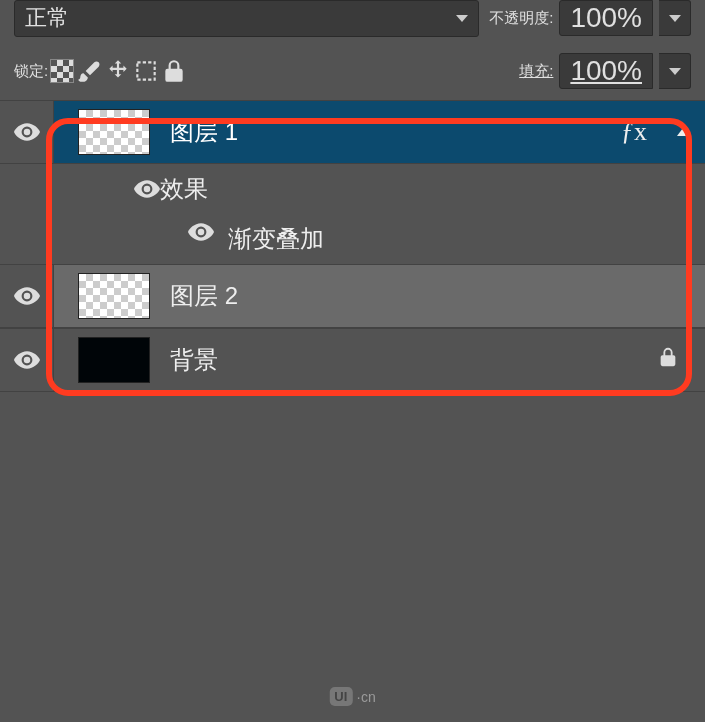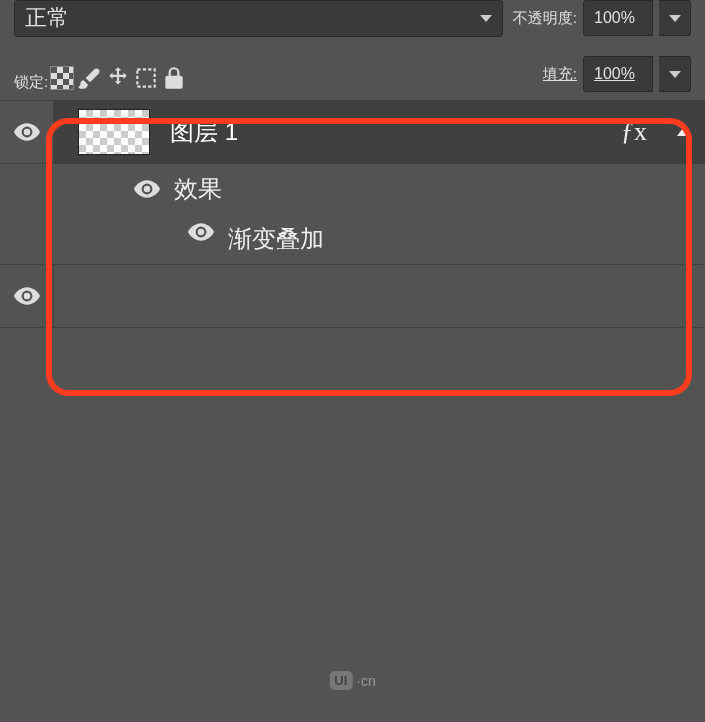--- a/index.html
+++ b/index.html
@@ -45,37 +45,37 @@
     }
     .label-text { color: #e0e0e0; font-size: 15px; }
     .value-box {
       background: #3a3a3a;
       height: 36px;
       display: flex;
       align-items: center;
       padding: 0 10px;
       border: 1px solid #2a2a2a;
       border-radius: 3px 0 0 3px;
-      font-size: 16px;
+      font-size: 28px;
       min-width: 70px;
     }
     .value-dd {
       background: #3a3a3a;
       height: 36px;
       width: 32px;
       display: flex;
       align-items: center;
       justify-content: center;
       border: 1px solid #2a2a2a;
       border-left: none;
       border-radius: 0 3px 3px 0;
     }
     .lock-row {
       display: flex;
-      align-items: flex-end;
+      align-items: center;
       height: 58px;
       padding: 8px 14px;
       gap: 0;
     }
     .lock-icon {
       width: 28px;
       height: 28px;
       display: flex;
       align-items: center;
       justify-content: center;
@@ -132,21 +132,21 @@
       width: 26px; height: 18px;
     }
     .row-body {
       flex: 1;
       display: flex;
       align-items: center;
       height: 100%;
       padding-left: 24px;
       gap: 20px;
     }
-    .row-selected { background: #404040; }
+    .row-selected { background: #0c4a6e; }
     .row-selected .layer-name { color: #fff; }
     .thumb {
       width: 72px; height: 46px;
       border: 1px solid #222;
     }
     .thumb-trans {
       background:
         linear-gradient(45deg, #ccc 25%, transparent 25%, transparent 75%, #ccc 75%),
         linear-gradient(45deg, #ccc 25%, #fff 25%, #fff 75%, #ccc 75%);
       background-size: 14px 14px;
@@ -167,30 +167,30 @@
       border-right: 6px solid transparent;
       border-bottom: 8px solid #eee;
       margin-right: 16px;
     }
     .effect-row {
       display: flex;
       align-items: center;
       height: 50px;
       padding-left: 54px;
     }
-    .effect-row .indent1 { padding-left: 80px; display:flex; align-items:center; gap:14px;}
+    .effect-row .indent1 { padding-left: 80px; display:flex; align-items:center; gap:0;}
     .effect-row .indent2 { padding-left: 134px; display:flex; gap:14px;}
     .effect-text { font-size: 24px; color: #eee; }
     .lock-right {
       margin-left: auto;
       margin-right: 26px;
     }
     .footer-logo {
       position: absolute;
-      bottom: 32px;
+      bottom: 16px;
       left: 50%;
       transform: translateX(-50%);
       display: flex;
       align-items: center;
       gap: 4px;
       color: #9a9a9a;
       font-size: 14px;
     }
     .logo-badge {
       background: #777;
@@ -290,22 +290,42 @@
       <span class="effect-text">渐变叠加</span>
     </div>
   </div>
 
   <div class="layer-row">
     <div class="vis-col">
       <svg class="eye-icon" viewBox="0 0 24 16">
           <path fill="#ddd" d="M12 0C6 0 1 5 0 8c1 3 6 8 12 8s11-5 12-8c-1-3-6-8-12-8zm0 13a5 5 0 110-10 5 5 0 010 10zm0-2a3 3 0 100-6 3 3 0 000 6z"></path>
         </svg>
     </div>
-  </div>
-
+    <div class="row-body" style="background:#6a6a6a;">
+      <div class="thumb thumb-trans"></div>
+      <span class="layer-name">图层 2</span>
+    </div>
+  </div>
+
+  <div class="layer-row">
+    <div class="vis-col">
+      <svg class="eye-icon" viewBox="0 0 24 16">
+          <path fill="#ddd" d="M12 0C6 0 1 5 0 8c1 3 6 8 12 8s11-5 12-8c-1-3-6-8-12-8zm0 13a5 5 0 110-10 5 5 0 010 10zm0-2a3 3 0 100-6 3 3 0 000 6z"></path>
+        </svg>
+    </div>
+    <div class="row-body">
+      <div class="thumb thumb-black"></div>
+      <span class="layer-name">背景</span>
+      <span class="lock-right">
+        <svg width="22" height="24" viewBox="0 0 24 24">
+            <path fill="#ddd" d="M12 2a5 5 0 00-5 5v3H6a2 2 0 00-2 2v8a2 2 0 002 2h12a2 2 0 002-2v-8a2 2 0 00-2-2h-1V7a5 5 0 00-5-5zm-3 5a3 3 0 116 0v3H9V7z"></path>
+          </svg>
+      </span>
+    </div>
+  </div>
 
 </div>
 
 <div class="highlight-box"></div>
 
 <div class="footer-logo">
   <span class="logo-badge">UI</span>
   <span>·cn</span>
 </div>
 

